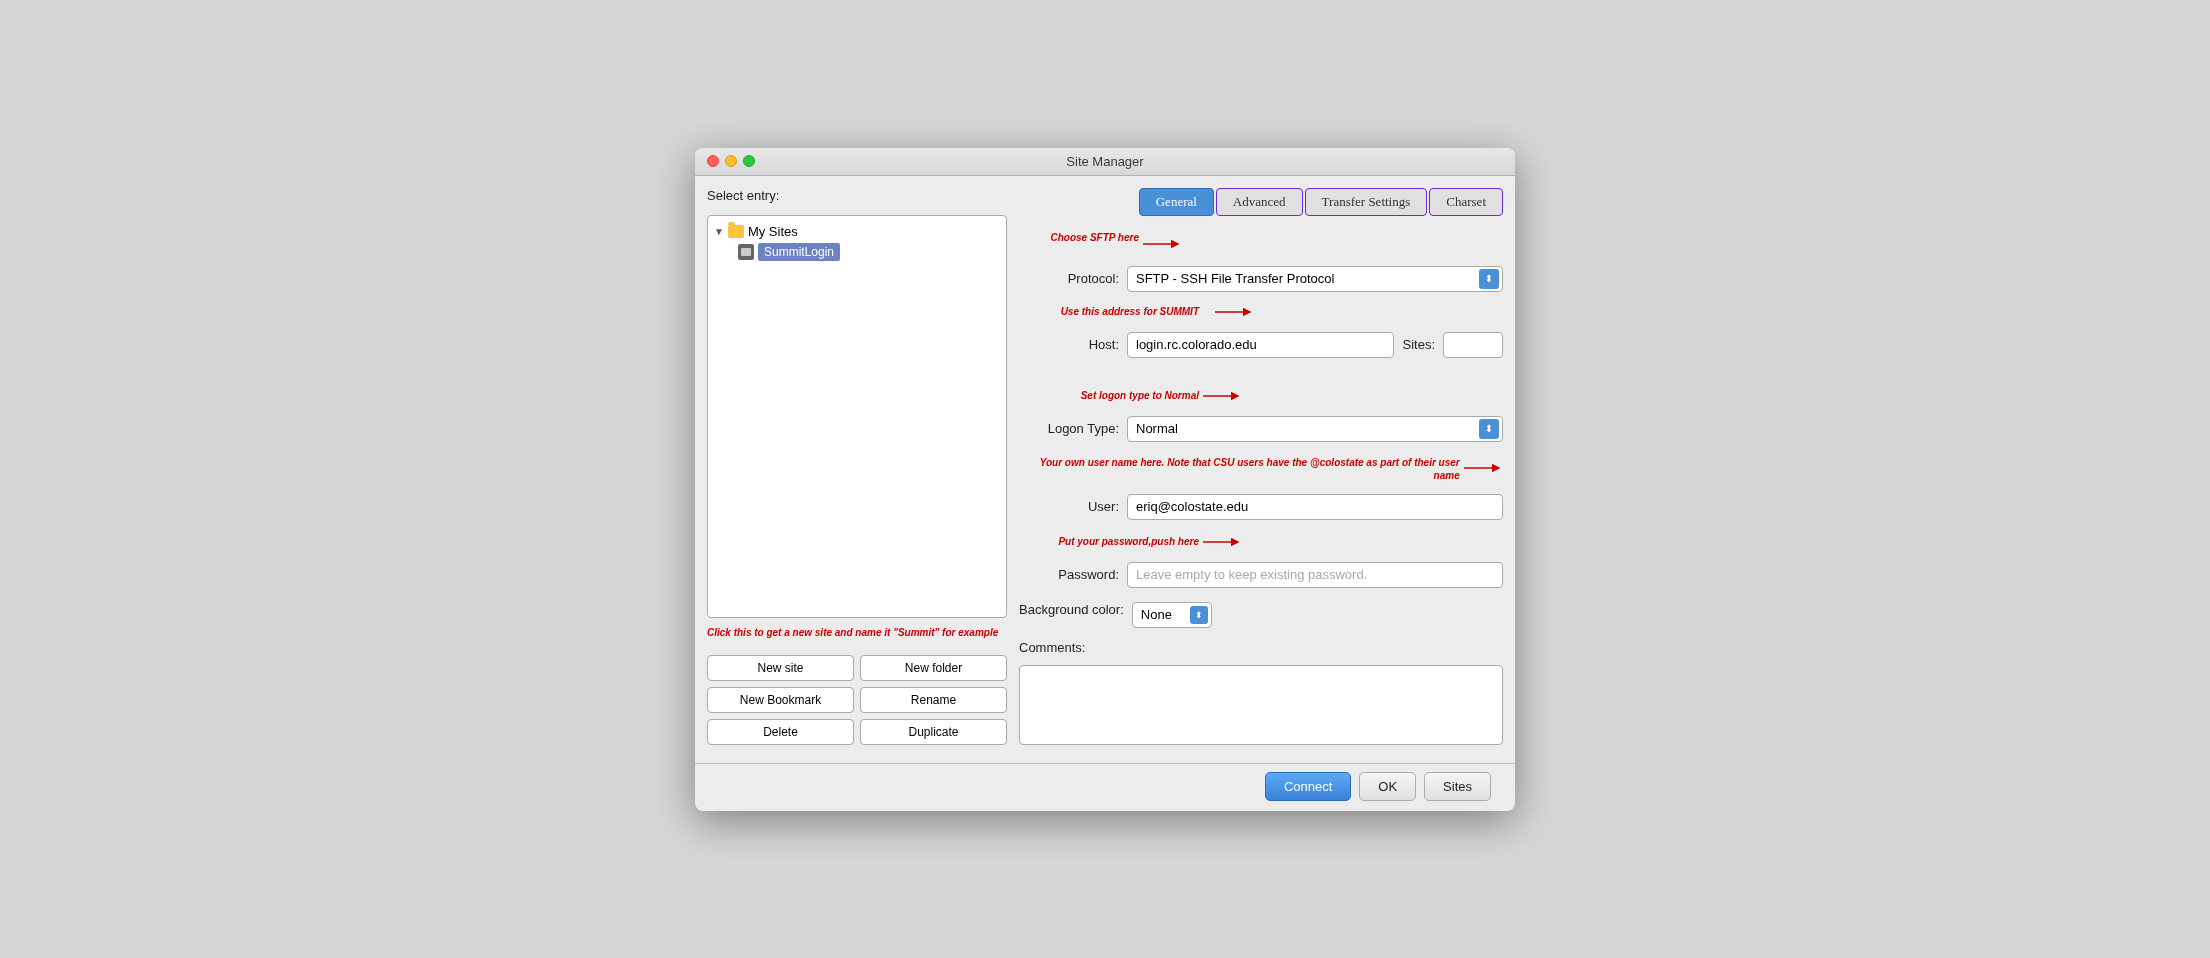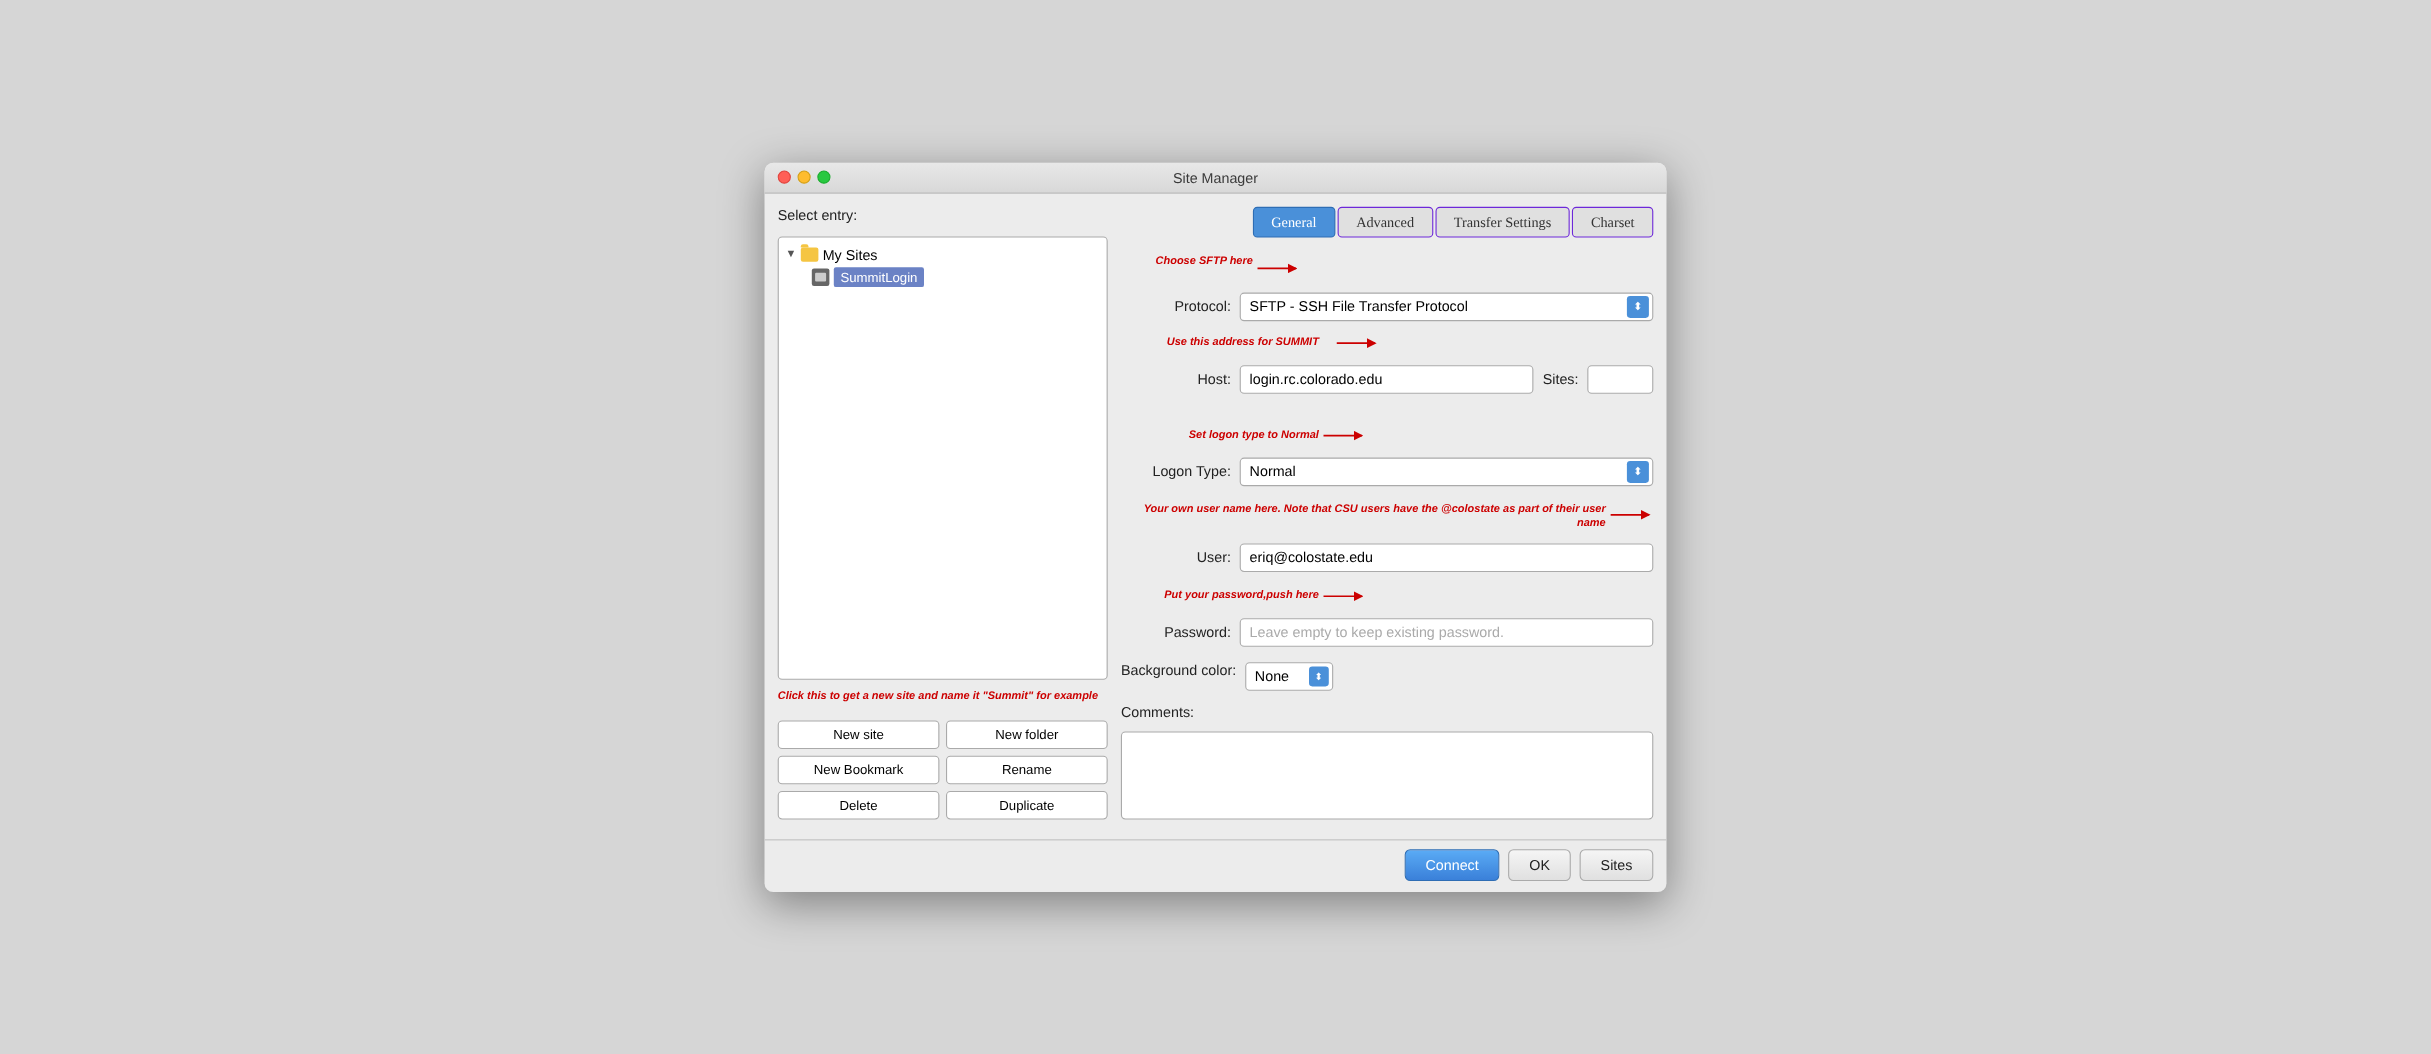--- a/index.html
+++ b/index.html
@@ -279,21 +279,21 @@
       padding: 4px 8px;
       font-size: 13px;
       background: white;
       resize: none;
       outline: none;
     }
     .footer-buttons {
       display: flex;
       justify-content: flex-end;
       gap: 8px;
-      padding: 8px 12px 10px;
+      padding: 8px 24px 10px;
       border-top: 1px solid #c0c0c0;
       margin-top: 6px;
     }
     .btn-blue {
       background: linear-gradient(to bottom, #5aabf5, #3a80d9);
       color: white;
       border: 1px solid #2e6db4;
       border-radius: 5px;
       padding: 6px 18px;
       font-size: 13px;

